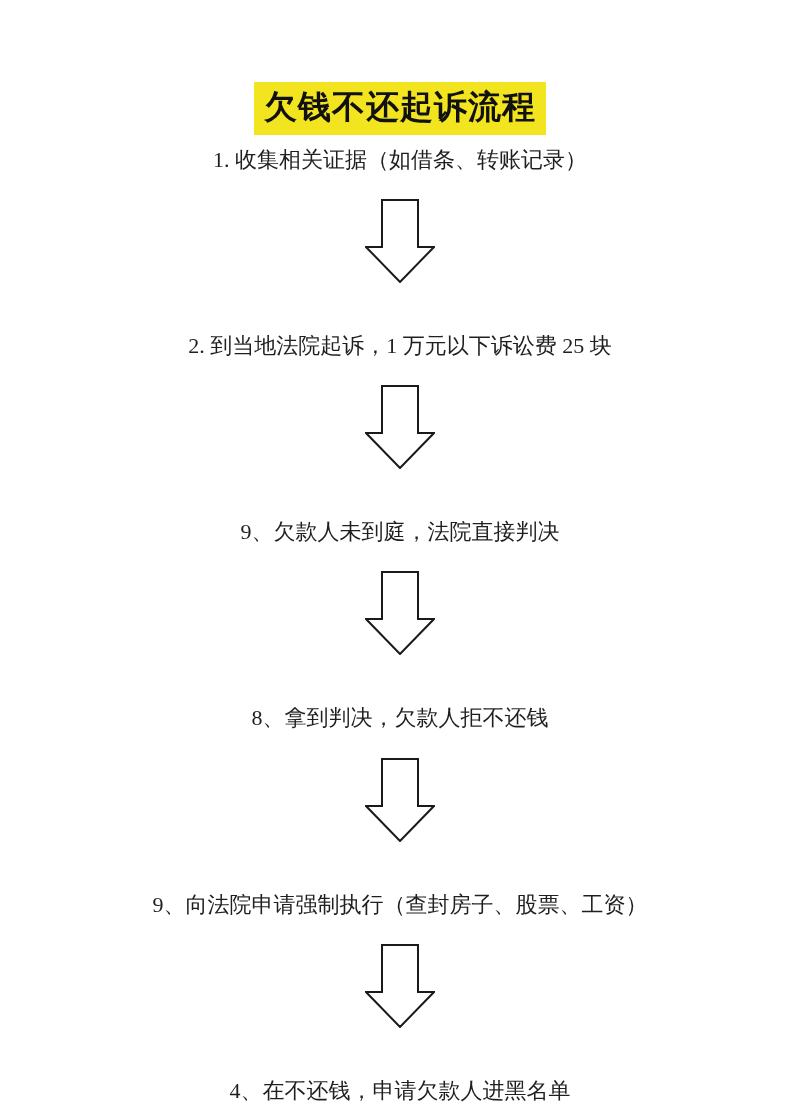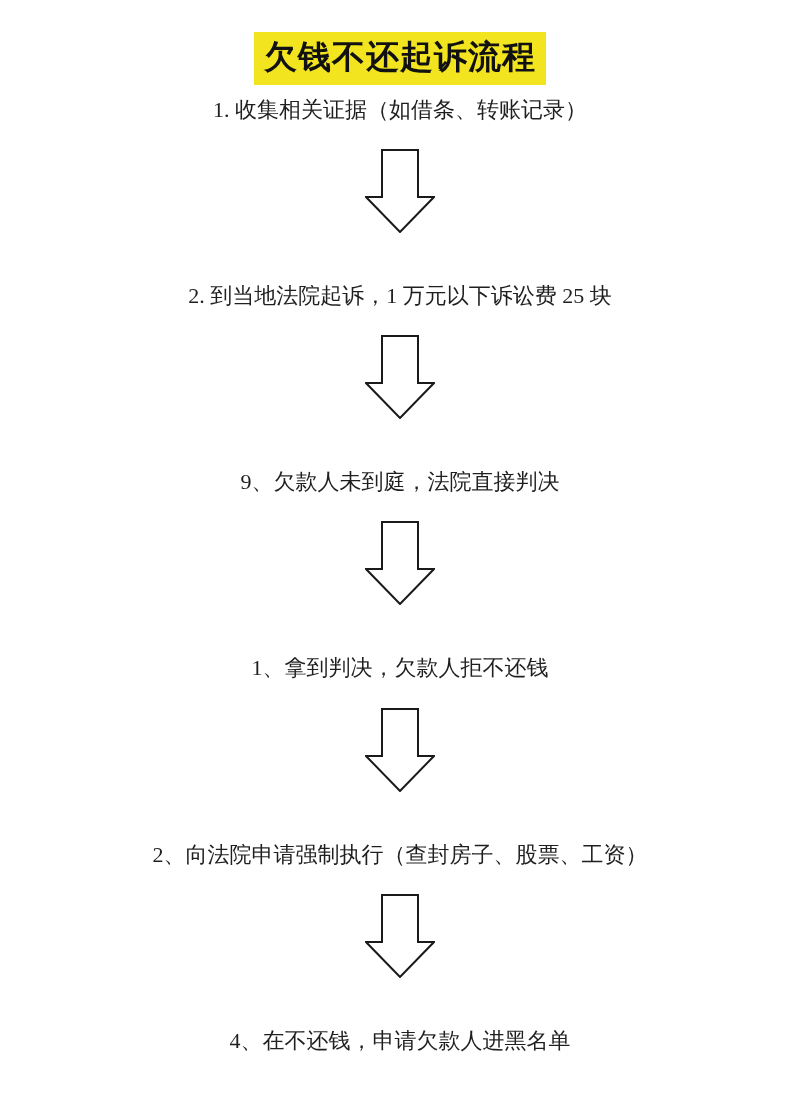--- a/index.html
+++ b/index.html
@@ -14,21 +14,21 @@
   }
   .page {
     width: 800px;
     height: 1112px;
     background: #ffffff;
     display: flex;
     flex-direction: column;
     align-items: center;
   }
   .title {
-    margin-top: 32px;
+    margin-top: 82px;
     display: inline-block;
     background: #F2E41E;
     color: #111111;
     font-size: 33px;
     font-weight: bold;
     letter-spacing: 1px;
     padding: 6px 10px 7px 10px;
     line-height: 1.2;
     text-align: center;
   }
@@ -73,29 +73,29 @@
   </div>
 
   <div class="step">9、欠款人未到庭，法院直接判决</div>
 
   <div class="arrow">
     <svg viewBox="0 0 70 84" xmlns="http://www.w3.org/2000/svg" aria-hidden="true">
       <polygon points="17,1 53,1 53,48 69,48 35,83 1,48 17,48" fill="#ffffff" stroke="#1a1a1a" stroke-width="2" stroke-linejoin="miter"></polygon>
     </svg>
   </div>
 
-  <div class="step">1、拿到判决，欠款人拒不还钱</div>
+  <div class="step">8、拿到判决，欠款人拒不还钱</div>
 
   <div class="arrow">
     <svg viewBox="0 0 70 84" xmlns="http://www.w3.org/2000/svg" aria-hidden="true">
       <polygon points="17,1 53,1 53,48 69,48 35,83 1,48 17,48" fill="#ffffff" stroke="#1a1a1a" stroke-width="2" stroke-linejoin="miter"></polygon>
     </svg>
   </div>
 
-  <div class="step">2、向法院申请强制执行（查封房子、股票、工资）</div>
+  <div class="step">9、向法院申请强制执行（查封房子、股票、工资）</div>
 
   <div class="arrow">
     <svg viewBox="0 0 70 84" xmlns="http://www.w3.org/2000/svg" aria-hidden="true">
       <polygon points="17,1 53,1 53,48 69,48 35,83 1,48 17,48" fill="#ffffff" stroke="#1a1a1a" stroke-width="2" stroke-linejoin="miter"></polygon>
     </svg>
   </div>
 
   <div class="step">4、在不还钱，申请欠款人进黑名单</div>
 
 </div>

